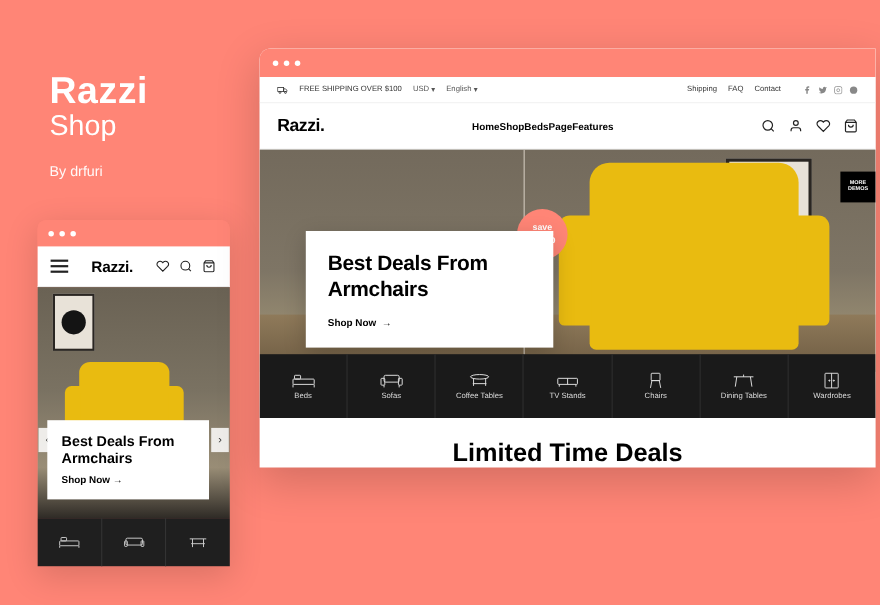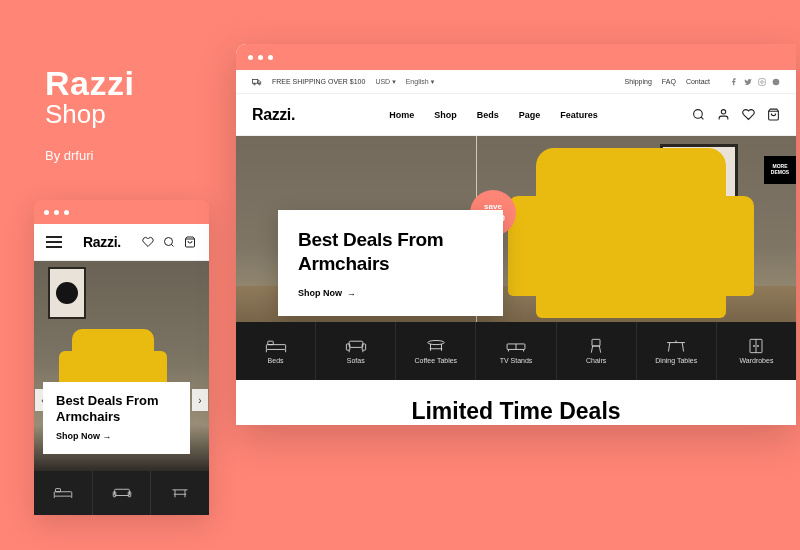--- a/index.html
+++ b/index.html
@@ -35,21 +35,21 @@
   .desktop-frame { position: absolute; left: 236px; top: 44px; width: 560px; border-radius: 10px 0 0 0; overflow: hidden; box-shadow: 0 12px 40px rgba(0,0,0,0.18); background:#fff; }
   .desk-chrome { height: 26px; background: #ff8576; display:flex; align-items:center; padding: 0 12px; gap:5px; }
   .topbar { height: 24px; background:#fff; border-bottom:1px solid #eee; display:flex; align-items:center; justify-content:space-between; padding: 0 16px; font-size:7px; color:#333;}
   .topbar-left { display:flex; align-items:center; gap: 10px;}
   .topbar-select { display:flex; align-items:center; gap:2px; color:#555;}
   .topbar-right { display:flex; align-items:center; gap:10px;}
   .social { display:flex; gap:6px; margin-left:10px; }
   .social span{width:8px;height:8px;display:inline-block;}
   .mainbar { height: 42px; background:#fff; display:flex; align-items:center; justify-content:space-between; padding: 0 16px; border-bottom: 1px solid #f2f2f2; }
   .logo { font-weight: 800; font-size: 16px; letter-spacing:-0.4px;}
-  .menu { display:flex; gap:20px; font-size:9px; font-weight:600; }
+  .menu { display:flex; font-size:9px; font-weight:600; }
   .mainbar-icons { display:flex; gap: 12px; }
   .hero { position:relative; height: 244px; background: linear-gradient(180deg,#736a5c 0%,#7e7565 45%, #a59878 80%, #35302a 100%); overflow:hidden; }
   .hero .wallart{position:absolute;right:58px;top:8px;width:78px;height:100px;background:#e8e2d8;border:3px solid #2a2622;display:flex;align-items:center;justify-content:center;}
   .hero .wallart::after{content:'';width:48px;height:48px;background:#141414;border-radius:50%;}
   .hero .lamp{position:absolute;left:240px;top:0;width:1px;height:210px;background:#d0c8bc;}
   .hero .chair{position:absolute;right:70px;bottom:62px;width:190px;height:170px;background:#e9bb10;border-radius:18px 18px 6px 6px;}
   .hero .chair::before{content:'';position:absolute;left:-28px;top:48px;width:30px;height:100px;background:#e9bb10;border-radius:10px 0 0 5px;}
   .hero .chair::after{content:'';position:absolute;right:-28px;top:48px;width:30px;height:100px;background:#e9bb10;border-radius:0 10px 5px 0;}
   .hero .floor{position:absolute;left:0;right:0;bottom:42px;height:52px;background:linear-gradient(180deg,#8f7a5a,#6d5b42);}
   .hero .card{position:absolute;left:42px;top:74px;width:225px;background:#fff;padding:18px 20px 18px;box-shadow:0 6px 20px rgba(0,0,0,0.2);}

